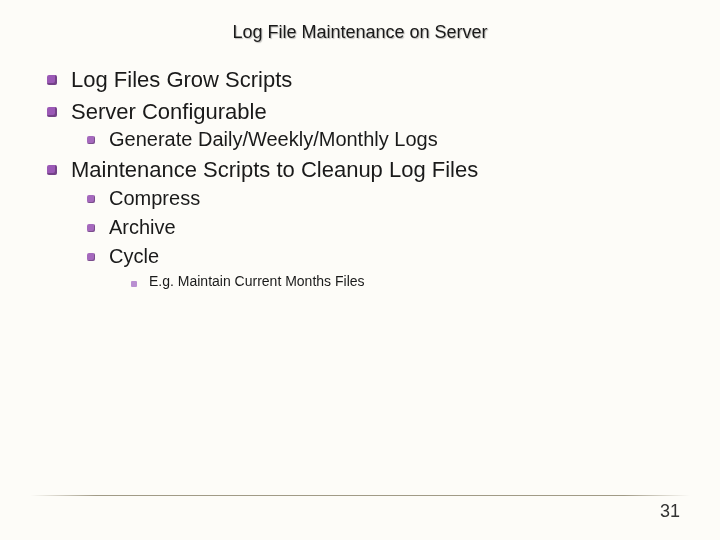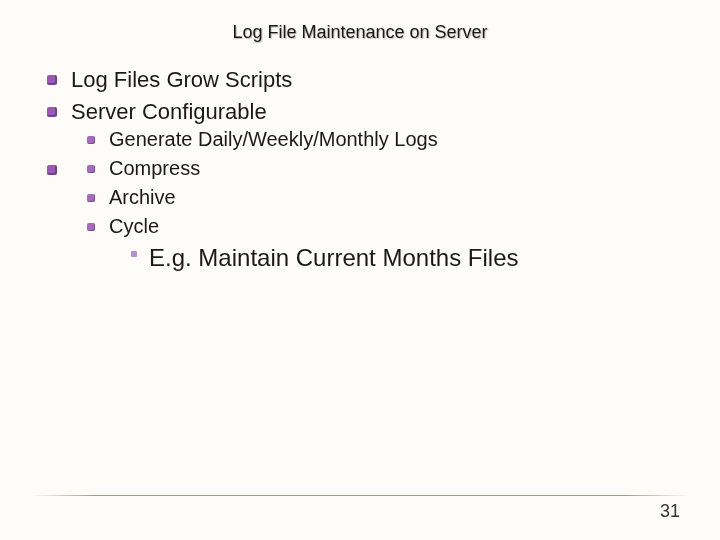--- a/index.html
+++ b/index.html
@@ -66,21 +66,21 @@
     width: 8px;
     height: 8px;
     background: #a569bd;
     border-radius: 2px;
     box-shadow: inset -1px -1px 0 rgba(0,0,0,0.25);
   }
   .l3 {
     margin-top: 2px;
   }
   .l3 > li {
-    font-size: 24px;
+    font-size: 14px;
     font-family: "Tahoma", "Verdana", sans-serif;
     padding-left: 20px;
     margin-left: 20px;
   }
   .l3 > li::before {
     content: "";
     position: absolute;
     left: 2px;
     top: 9px;
     width: 6px;
@@ -113,20 +113,21 @@
 <div class="content">
   <ul class="l1">
     <li>Log Files Grow Scripts</li>
     <li>
       <span>Server Configurable</span>
       <ul class="l2">
         <li>Generate Daily/Weekly/Monthly Logs</li>
       </ul>
     </li>
     <li>
+      <span>Maintenance Scripts to Cleanup Log Files</span>
       <ul class="l2">
         <li>Compress</li>
         <li>Archive</li>
         <li>
           <span>Cycle</span>
           <ul class="l3">
             <li>E.g. Maintain Current Months Files</li>
           </ul>
         </li>
       </ul>

